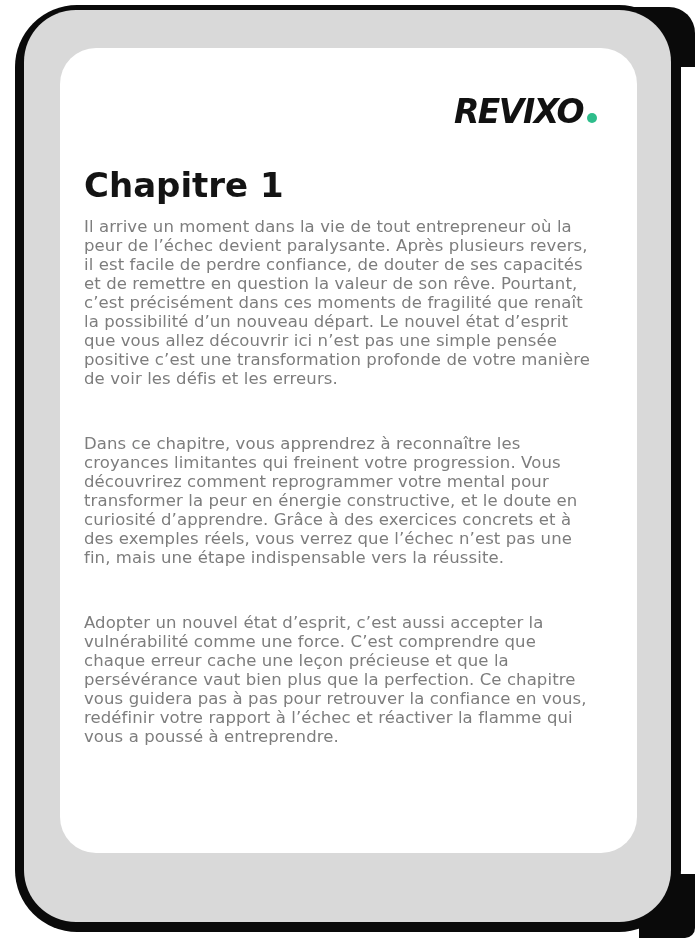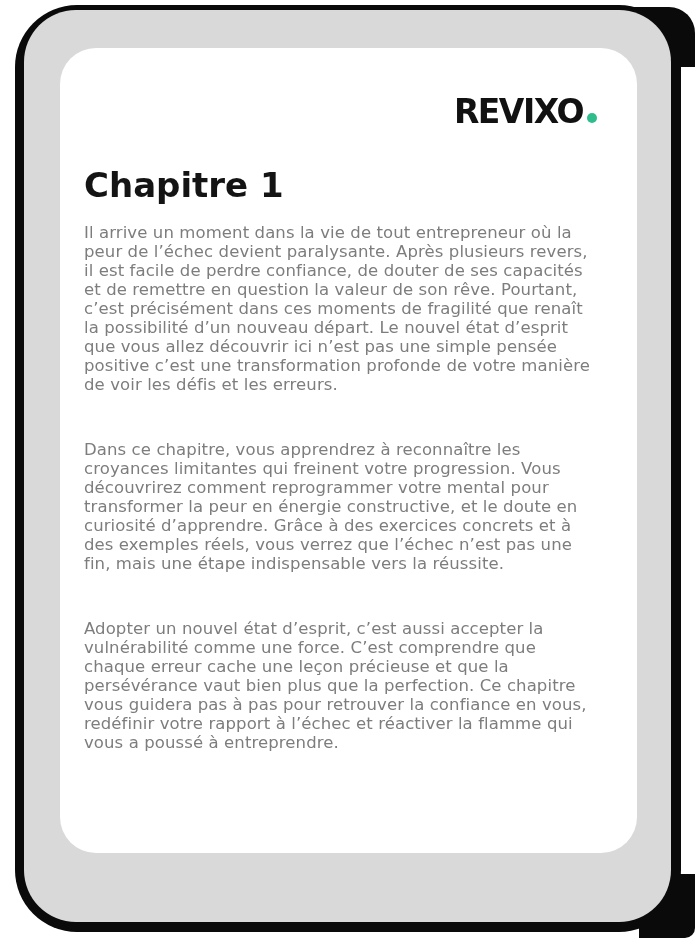--- a/index.html
+++ b/index.html
@@ -64,40 +64,41 @@
     text-align: right;
     white-space: nowrap;
   }
   .logo-text {
     display: inline-block;
     font-size: 33px;
     font-weight: bold;
     letter-spacing: -1.5px;
     color: var(--logo-text);
     vertical-align: baseline;
+    font-style: italic;
   }
   .logo-dot {
     display: inline-block;
     width: 10px; height: 10px;
     margin-left: 4px;
     border-radius: 50%;
     background: var(--accent);
   }
   .content {
     padding: 0 27px 0 24px;
   }
   .chapter-title {
     margin: 34px 0 0 0;
     font-size: 34px;
     font-weight: bold;
     color: var(--heading-text);
     letter-spacing: 0px;
   }
   .paragraphs {
-    margin-top: 18px;
+    margin-top: 12px;
     max-width: 514px;
   }
   .paragraphs p {
     margin: 0 0 46px 0;
     font-size: 16.5px;
     line-height: 19px;
     color: var(--body-text);
     letter-spacing: 0.1px;
   }
 </style>

